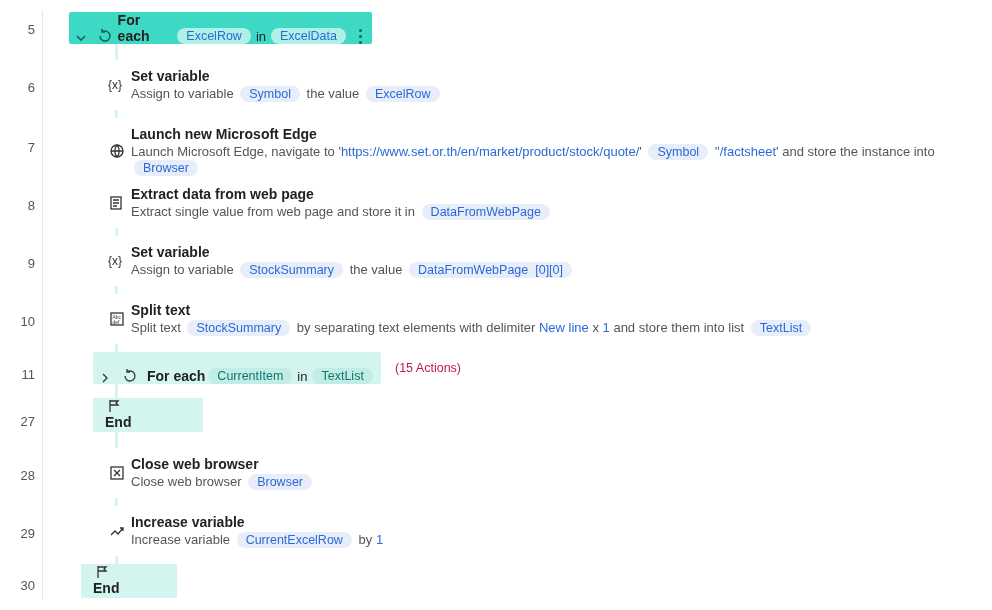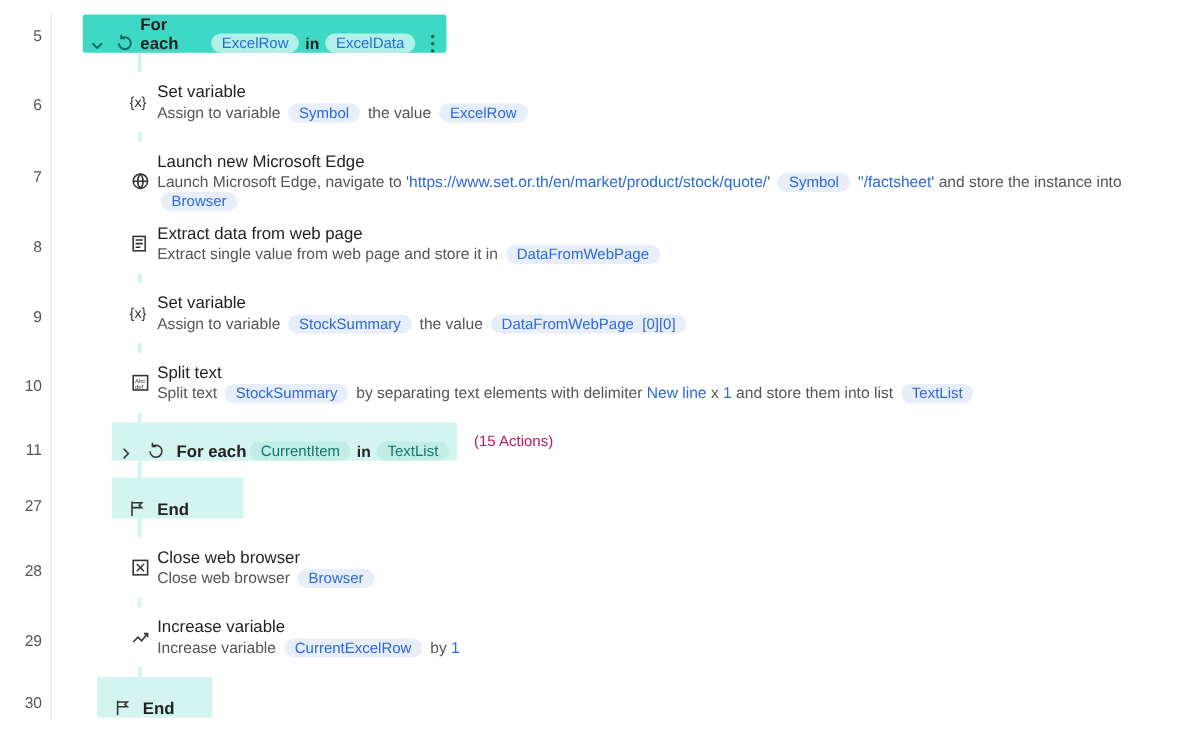--- a/index.html
+++ b/index.html
@@ -16,38 +16,38 @@
 
   .chev { width:24px; display:flex; justify-content:center; }
   .icon-cell { width:26px; display:flex; justify-content:center; align-items:center; }
   .title { font-weight:600; color:#222; font-size:14px; }
   .title-sm { font-weight:600; color:#222; font-size:14px; margin-left:4px; }
   .child-indent { margin-left:48px; }
   .action { display:flex; align-items:center; padding:8px 10px; border-bottom:1px solid #eee; background:#fff; }
   .action:last-child { border-bottom:none; }
   .act-icon { width:28px; display:flex; justify-content:center; align-items:center; }
   .act-body { flex:1; }
-  .act-title { font-weight:400; font-size:14px; color:#222; }
+  .act-title { font-weight:700; font-size:14px; color:#222; }
   .act-desc { font-size:13px; color:#555; margin-top:2px; }
   .pill { display:inline-block; background:#e8eef9; color:#2a69d8; border-radius:10px; padding:1px 9px; font-size:12.5px; margin:0 3px; }
   .pill-inside { display:inline-block; background:rgba(255,255,255,0.6); color:#2a69d8; border-radius:10px; padding:1px 9px; font-size:12.5px; margin:0 3px; }
   .pill-pale { display:inline-block; background:#d3f4ef; color:#0f766e; border-radius:10px; padding:1px 9px; font-size:12.5px; margin:0 3px; }
   .linktxt { color:#2a69d8; }
   .plain { color:#555; }
-  .in-word { color:#222; margin:0 2px;font-weight:bold; }
+  .in-word { color:#222; margin:0 2px; }
   .menu-dots { display:flex; flex-direction:column; gap:3px; padding:0 10px; cursor:pointer; }
   .menu-dots span { width:3px; height:3px; border-radius:50%; background:#0a6a5c; }
 
   .block { position:absolute; left:0; right:0; }
 
   svg { display:block; }
   .stroke-dark { stroke:#333; fill:none; stroke-width:1.3; }
   .stroke-teal { stroke:#0a6a5c; fill:none; stroke-width:1.6; }
 
-  .end-box { display:flex; align-items:flex-end; height:34px; }
+  .end-box { display:flex; align-items:flex-start; height:34px;flex-direction:column; }
   .count-note { color:#be185d; font-size:12.5px; margin-left:14px; }
 
   .vbar-outer { position:absolute; left:70px; top:44px; width:3px; height:545px; background:#d3f4ef; border-radius:2px; }
 </style>
 </head>
 <body>
 
 <div class="canvas">
 
   <div class="gutter">

